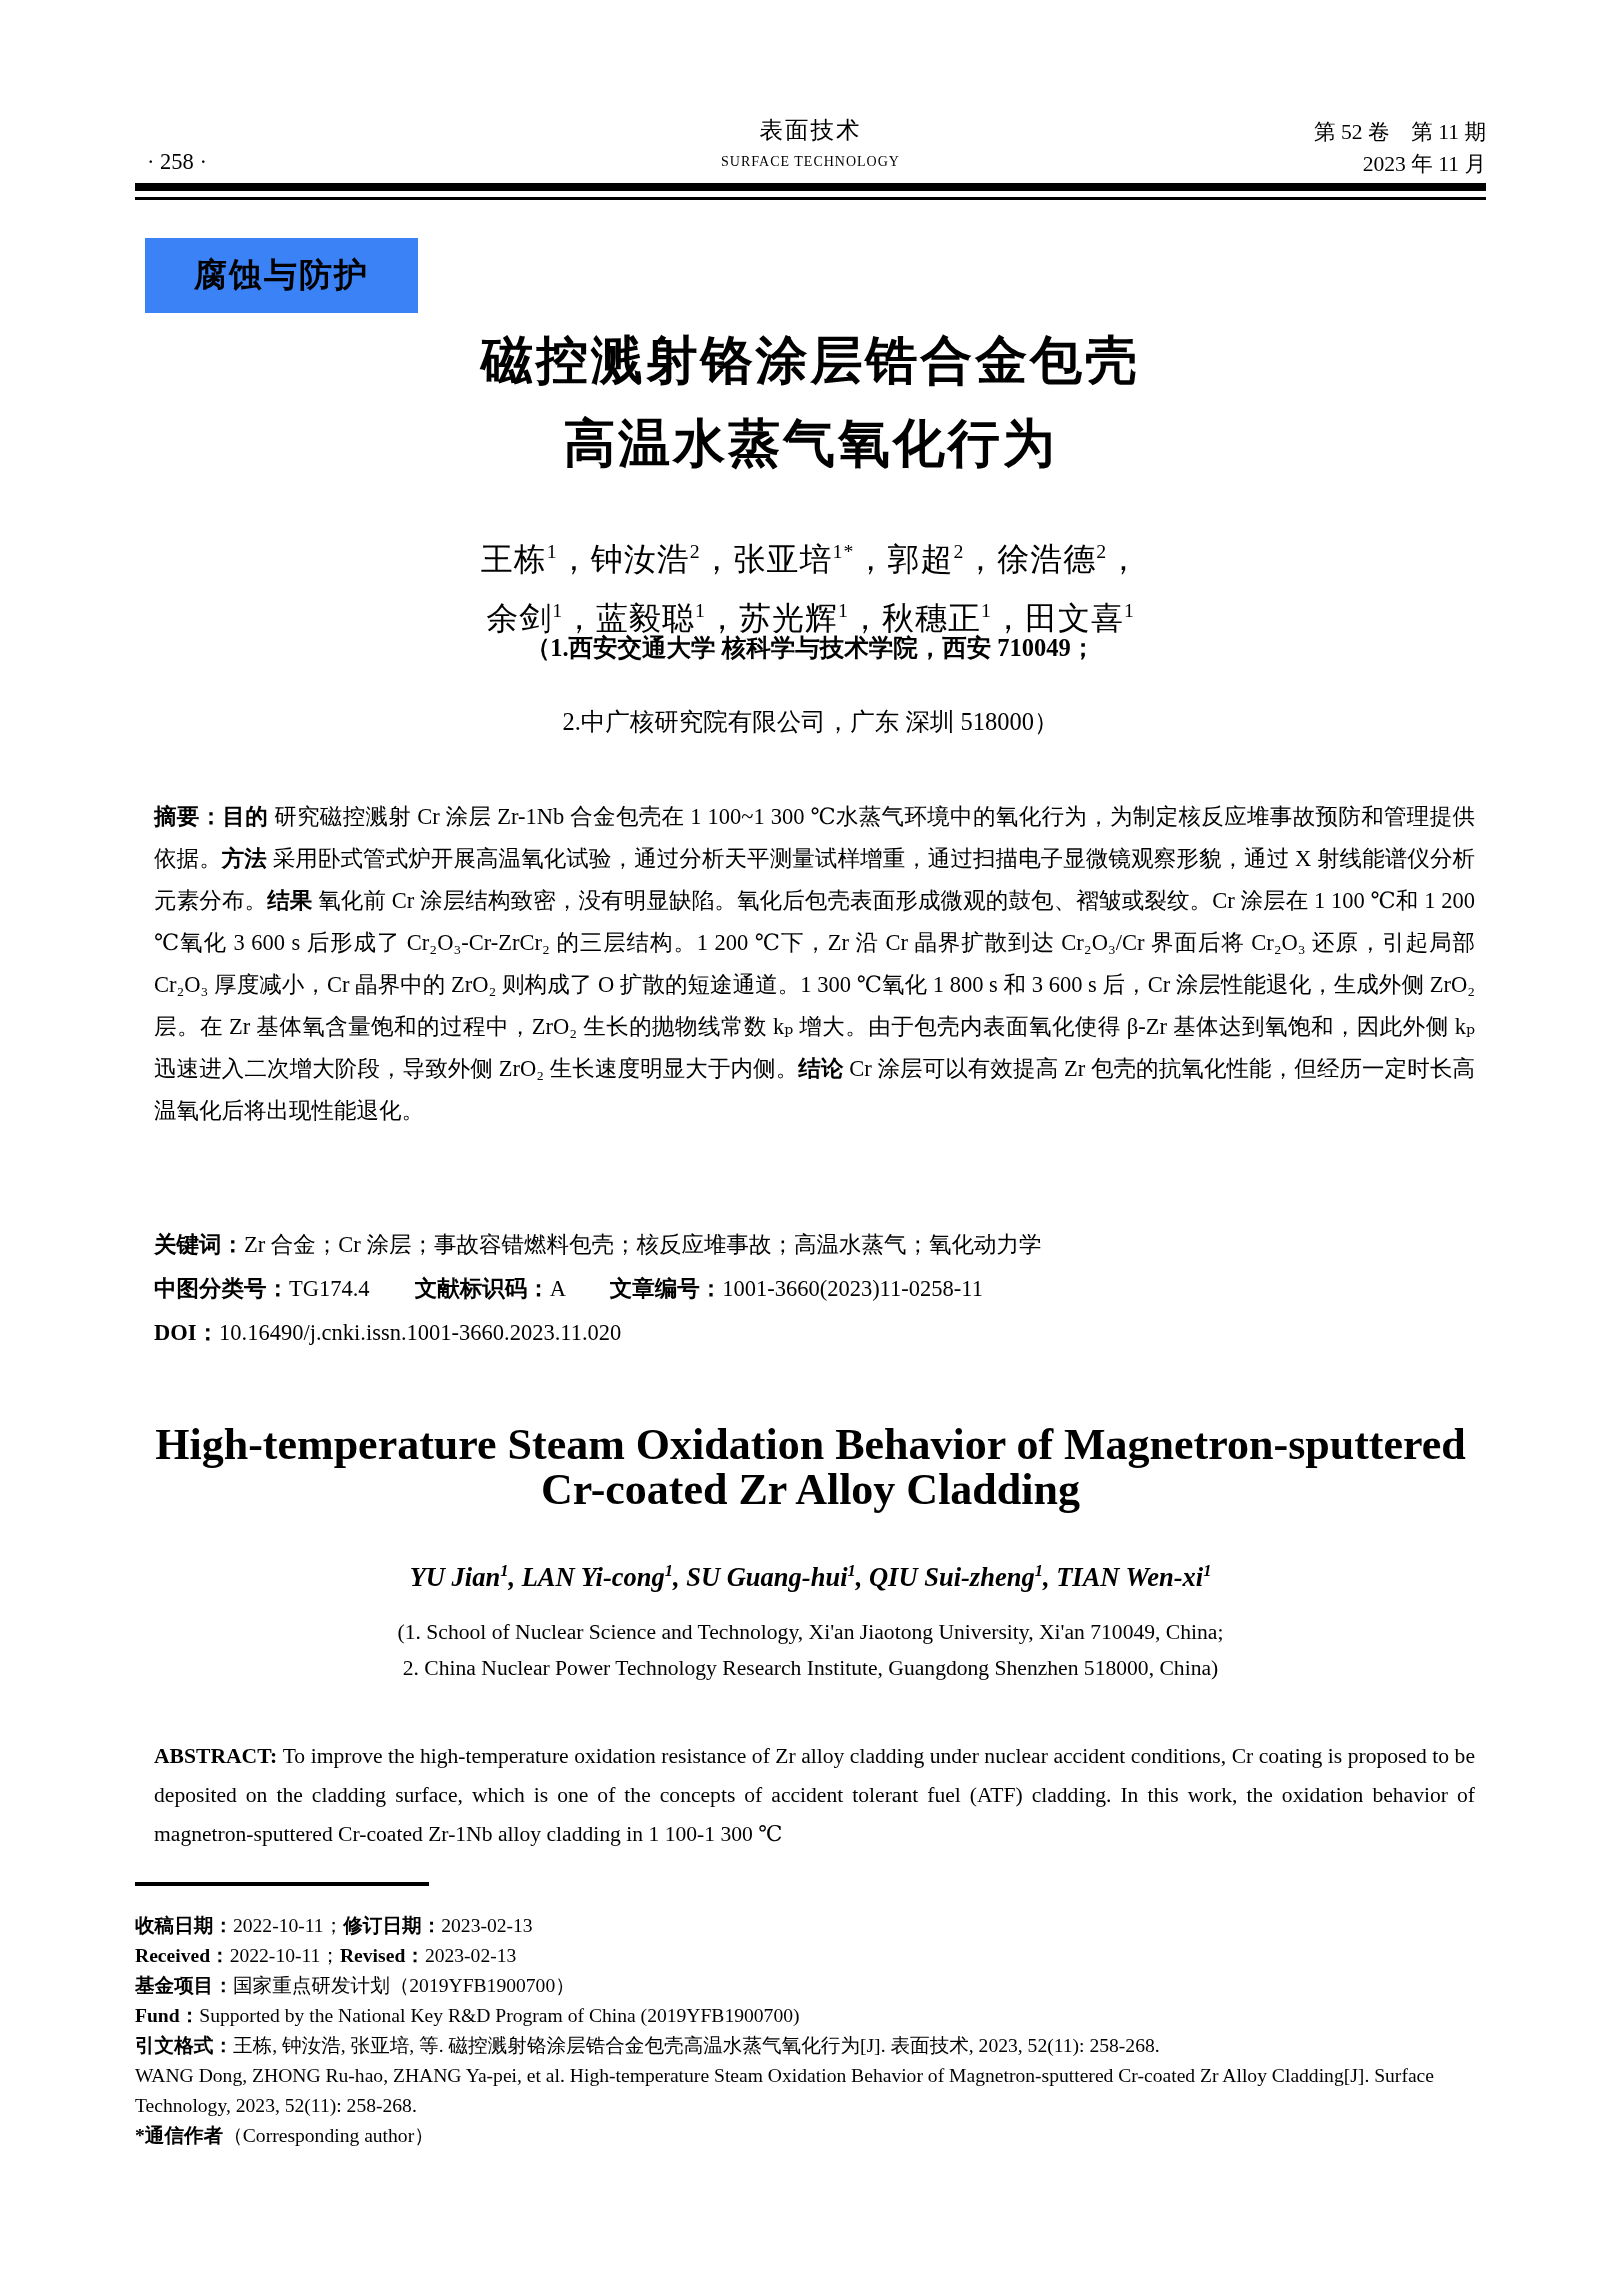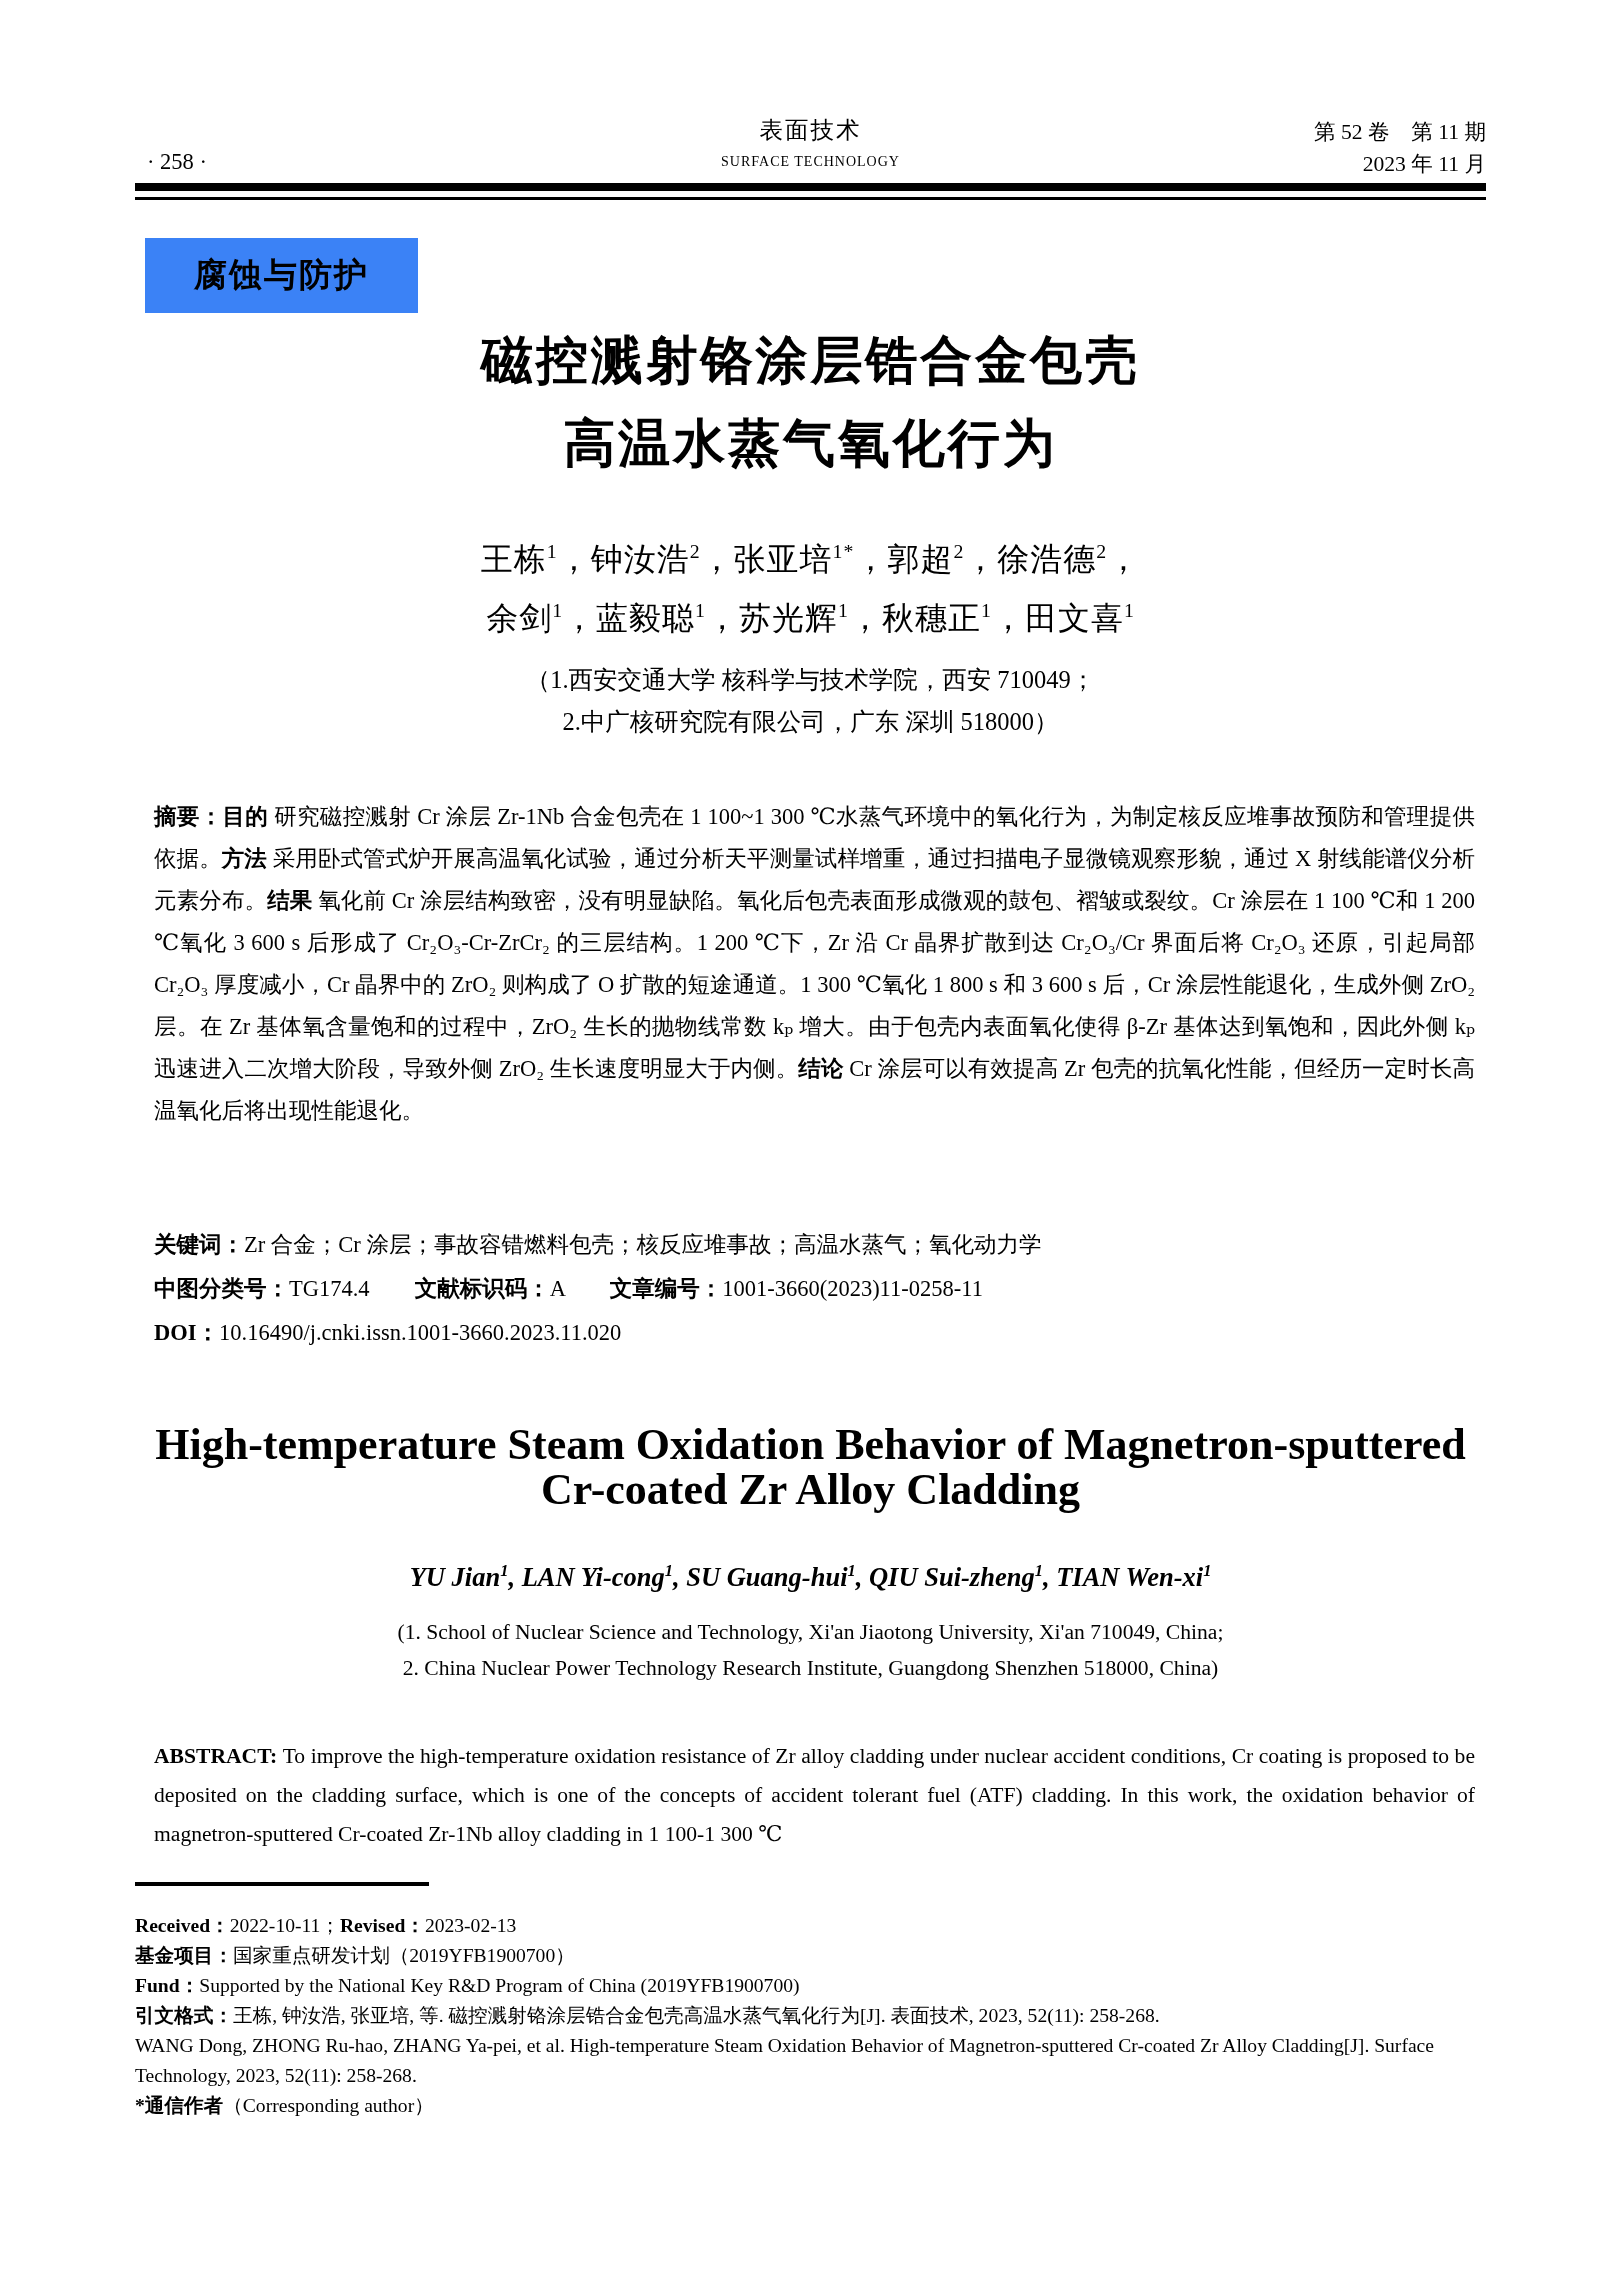--- a/index.html
+++ b/index.html
@@ -43,21 +43,21 @@
   
   .authors-cn { position: absolute; left: 0; right: 0; text-align: center;
     font-family: "Liberation Sans", "DejaVu Sans", sans-serif;
     font-size: 32px; font-weight: 500; letter-spacing: 1px; }
   .authors-cn.l1 { top: 538px; }
   .authors-cn.l2 { top: 597px; }
   .authors-cn sup { font-family: "Liberation Serif", serif; font-weight: normal; }
 
   
   .affil-cn { position: absolute; left: 0; right: 0; text-align: center; font-size: 24.5px; }
-  .affil-cn.l1 { top: 663px; }
+  .affil-cn.l1 { top: 631px; font-weight: bold; }
   .affil-cn.l2 { top: 705px; }
 
   
   .abstract-cn {
     position: absolute; left: 154px; right: 146px; top: 796px;
     font-size: 22.5px; line-height: 42px; text-align: justify;
   }
   .meta-block { position: absolute; left: 154px; right: 146px; top: 1223px;
     font-size: 22.5px; line-height: 44px; }
 
@@ -127,20 +127,21 @@
 
   <div class="authors-en l2"><span>YU Jian</span><sup>1</sup><span>, LAN Yi-cong</span><sup>1</sup><span>, SU Guang-hui</span><sup>1</sup><span>, QIU Sui-zheng</span><sup>1</sup><span>, TIAN Wen-xi</span><sup>1</sup></div>
 
   <div class="affil-en l1">(1. School of Nuclear Science and Technology, Xi'an Jiaotong University, Xi'an 710049, China;</div>
   <div class="affil-en l2">2. China Nuclear Power Technology Research Institute, Guangdong Shenzhen 518000, China)</div>
 
   <div class="abstract-en"><span style="font-weight: bold;">ABSTRACT: </span><span>To improve the high-temperature oxidation resistance of Zr alloy cladding under nuclear accident conditions, Cr coating is proposed to be deposited on the cladding surface, which is one of the concepts of accident tolerant fuel (ATF) cladding. In this work, the oxidation behavior of magnetron-sputtered Cr-coated Zr-1Nb alloy cladding in 1 100-1 300 ℃</span></div>
 
   <div class="fn-rule"></div>
   <div class="footnotes">
+    <p><span style="font-weight: bold;">收稿日期：</span><span>2022-10-11；</span><span style="font-weight: bold;">修订日期：</span><span>2023-02-13</span></p>
     <p><span style="font-weight: bold;">Received：</span><span>2022-10-11；</span><span style="font-weight: bold;">Revised：</span><span>2023-02-13</span></p>
     <p><span style="font-weight: bold; margin-top: 16px;">基金项目：</span><span>国家重点研发计划（2019YFB1900700）</span></p>
     <p><span style="font-weight: bold;">Fund：</span><span>Supported by the National Key R&amp;D Program of China (2019YFB1900700)</span></p>
     <p><span style="font-weight: bold;">引文格式：</span><span>王栋, 钟汝浩, 张亚培, 等. 磁控溅射铬涂层锆合金包壳高温水蒸气氧化行为[J]. 表面技术, 2023, 52(11): 258-268.</span></p>
     <p><span>WANG Dong, ZHONG Ru-hao, ZHANG Ya-pei, et al. High-temperature Steam Oxidation Behavior of Magnetron-sputtered Cr-coated Zr Alloy Cladding[J]. Surface Technology, 2023, 52(11): 258-268.</span></p>
     <p><span style="font-weight: bold;">*通信作者</span><span>（Corresponding author）</span></p>
   </div>
 
 </div>
 

